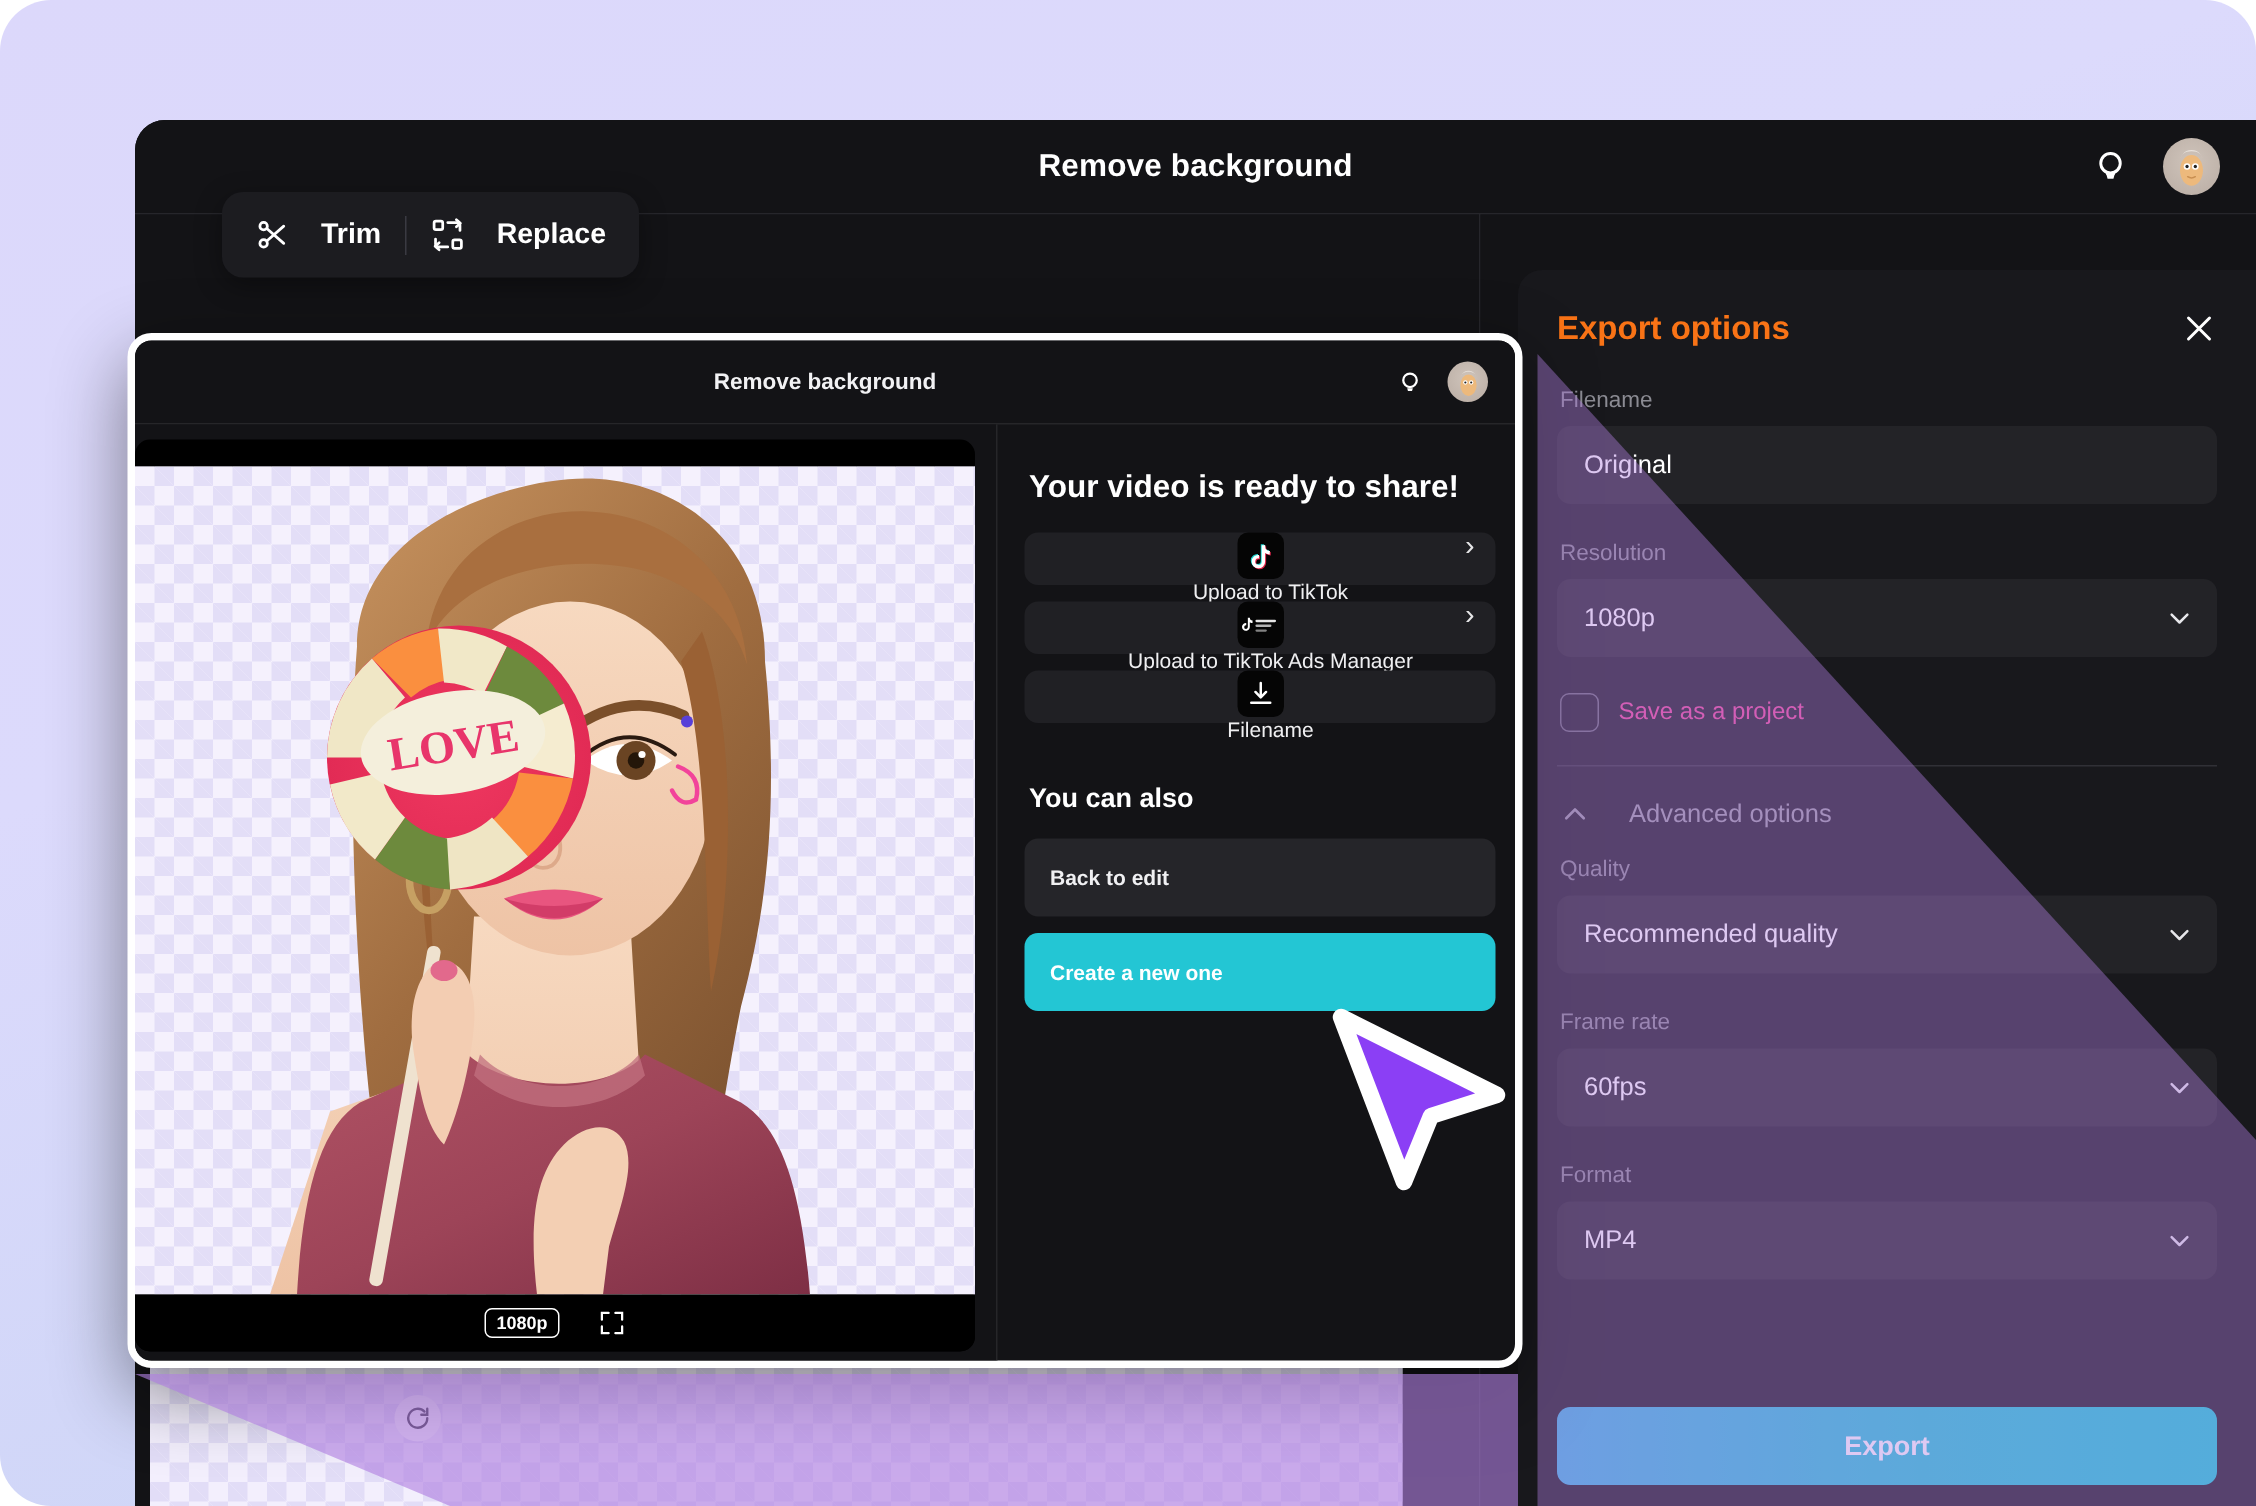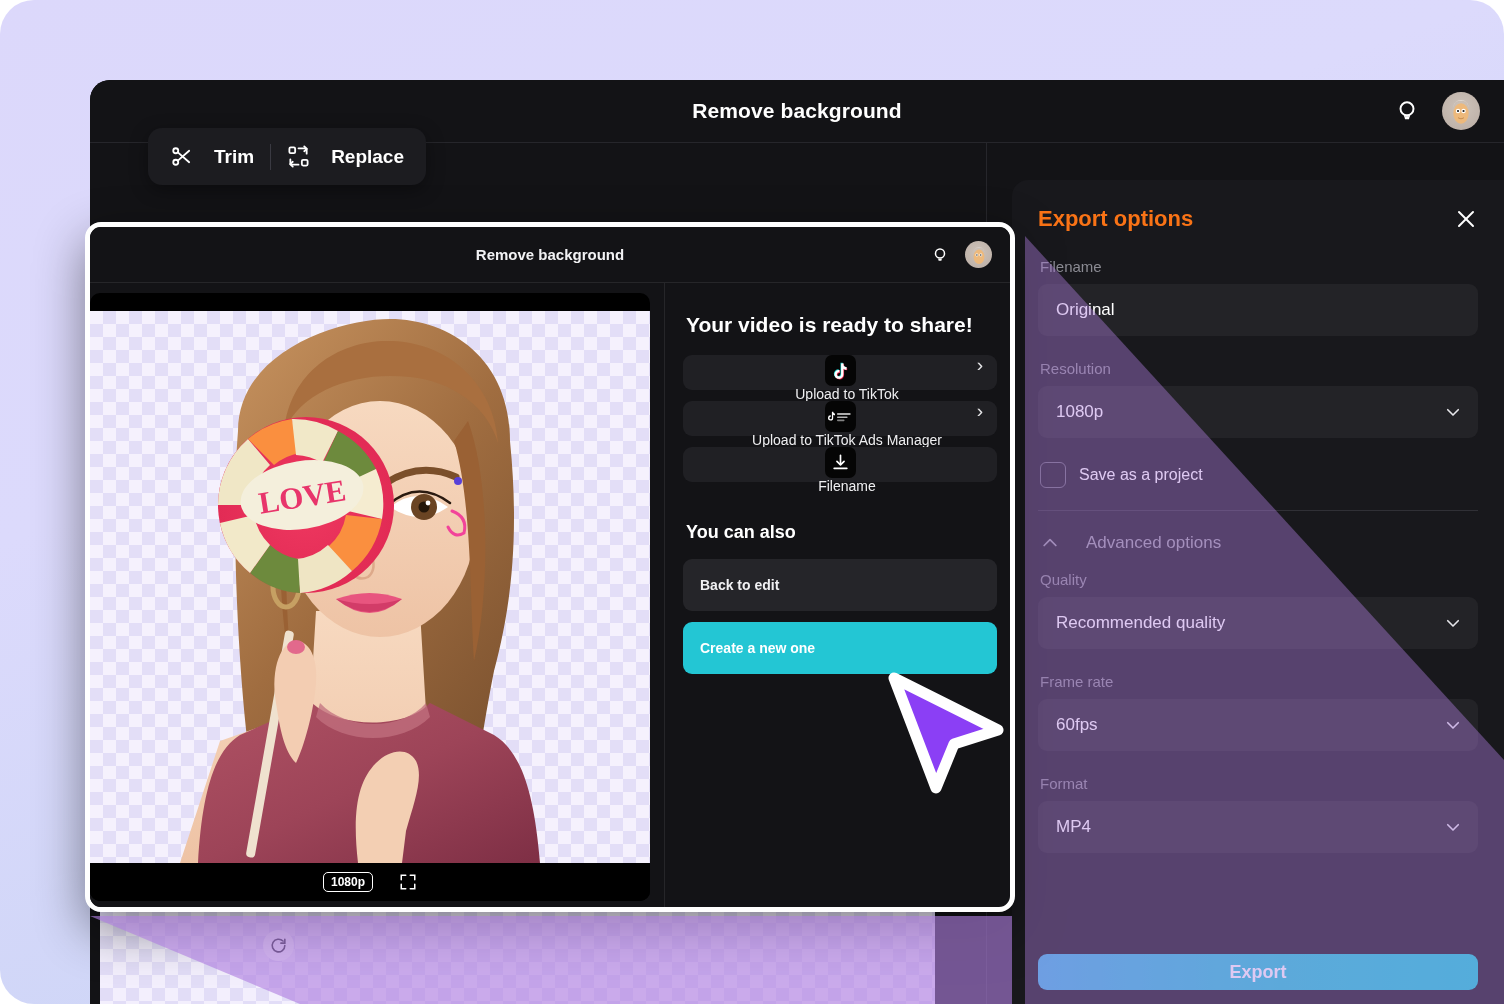--- a/index.html
+++ b/index.html
@@ -160,27 +160,27 @@
   .close-x{width:24px;height:24px;display:block;cursor:pointer;}
   .field-label{color:#8b8b93;font-size:15px;margin:0 0 9px 2px;}
   .field-box{
     height:52px;background:#232327;border-radius:9px;display:flex;align-items:center;
     padding:0 18px;color:#ffffff;font-size:17px;font-weight:normal;position:relative;
     margin-bottom:24px;cursor:pointer;
   }
   .field-box .caret{position:absolute;right:16px;width:18px;height:18px;display:block;}
   .checkrow{display:flex;align-items:center;gap:13px;margin:4px 0 22px 2px;cursor:pointer;}
   .checkbox{width:24px;height:24px;border:1.8px solid #6d6d77;border-radius:6px;}
-  .checklabel{color:#ffffff;font-size:16px;}
+  .checklabel{color:#ec4899;font-size:16px;}
   .hr{height:1px;background:#303036;margin:0 0 22px 0;}
   .adv-row{display:flex;align-items:center;gap:26px;margin:0 0 18px 2px;cursor:pointer;}
   .adv-row .chevup{width:20px;height:20px;display:block;}
   .adv-label{color:#9b9ba4;font-size:17px;}
   .export-btn{
-    position:absolute;left:26px;right:26px;bottom:14px;height:36px;border-radius:9px;
+    position:absolute;left:26px;right:26px;bottom:14px;height:52px;border-radius:9px;
     background:linear-gradient(90deg,#3fb6e4 0%,#20c9d6 55%,#12cfd8 100%);
     color:#ffffff;font-size:18px;font-weight:bold;display:flex;align-items:center;justify-content:center;
     cursor:pointer;
   }
 
   
   .tri-overlay{position:absolute;left:0;top:0;width:1504px;height:1004px;pointer-events:none;z-index:60;}
 
   
   .cursor{position:absolute;left:880px;top:672px;width:130px;height:130px;z-index:70;pointer-events:none;}

